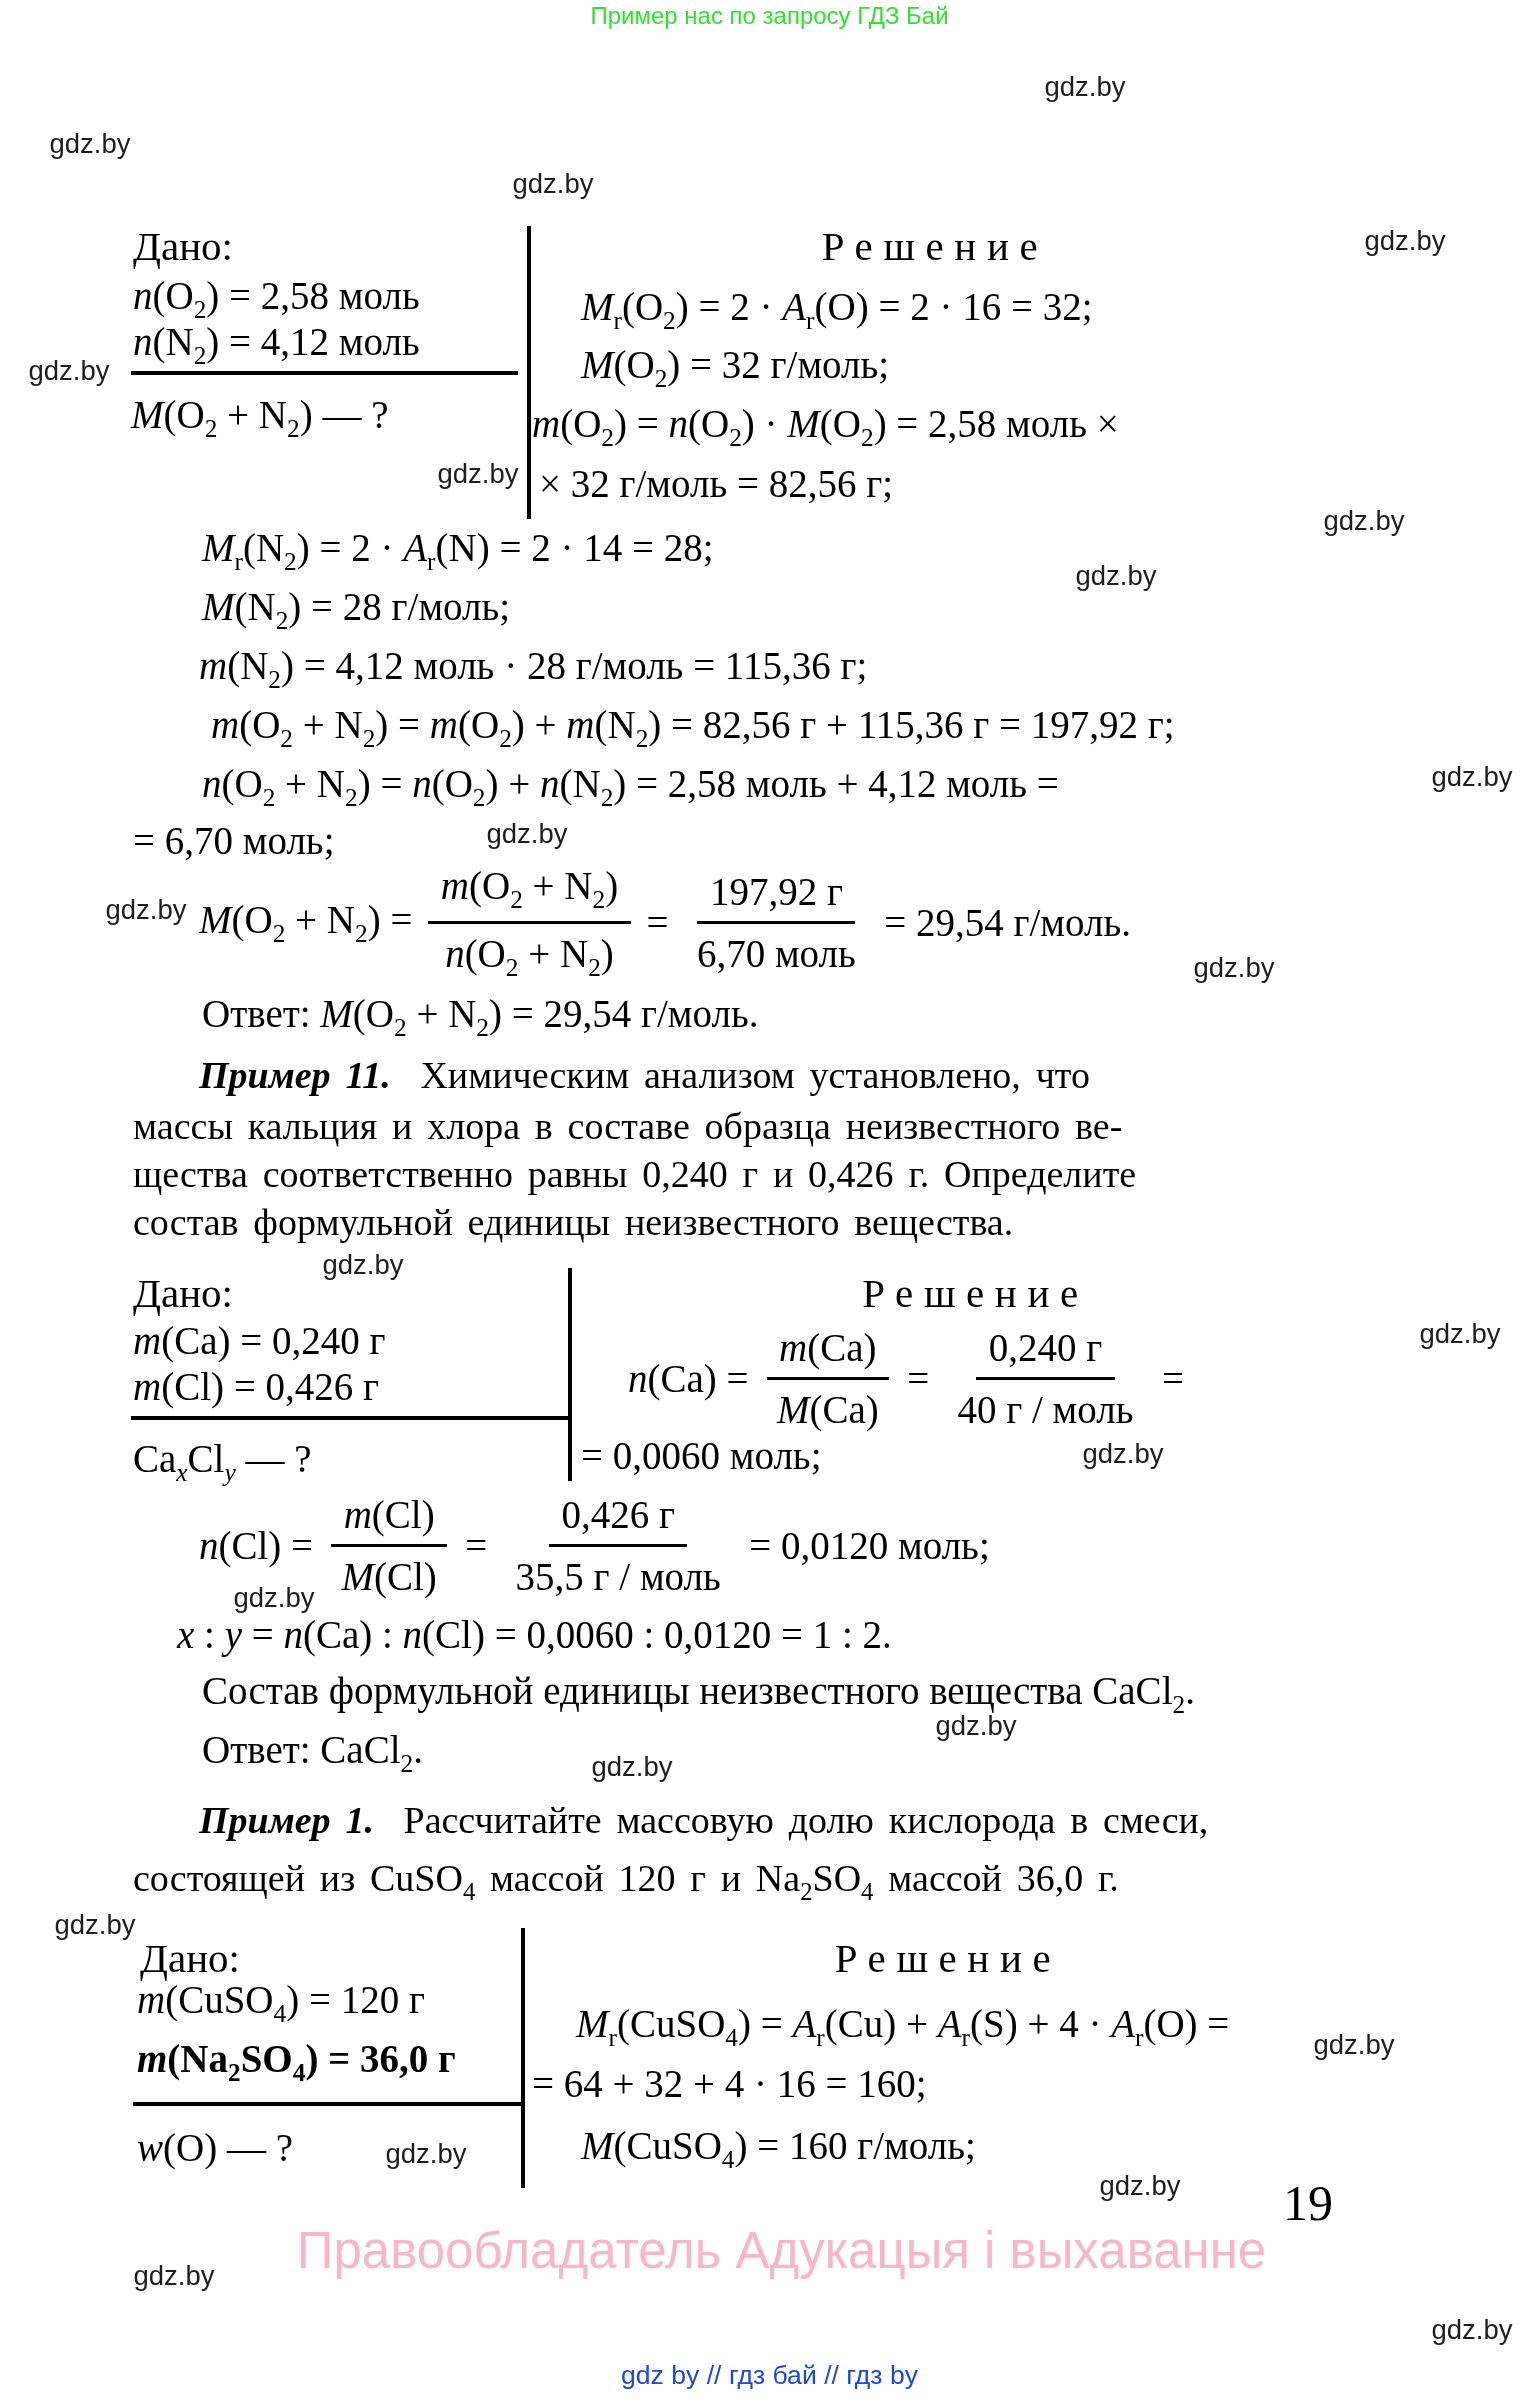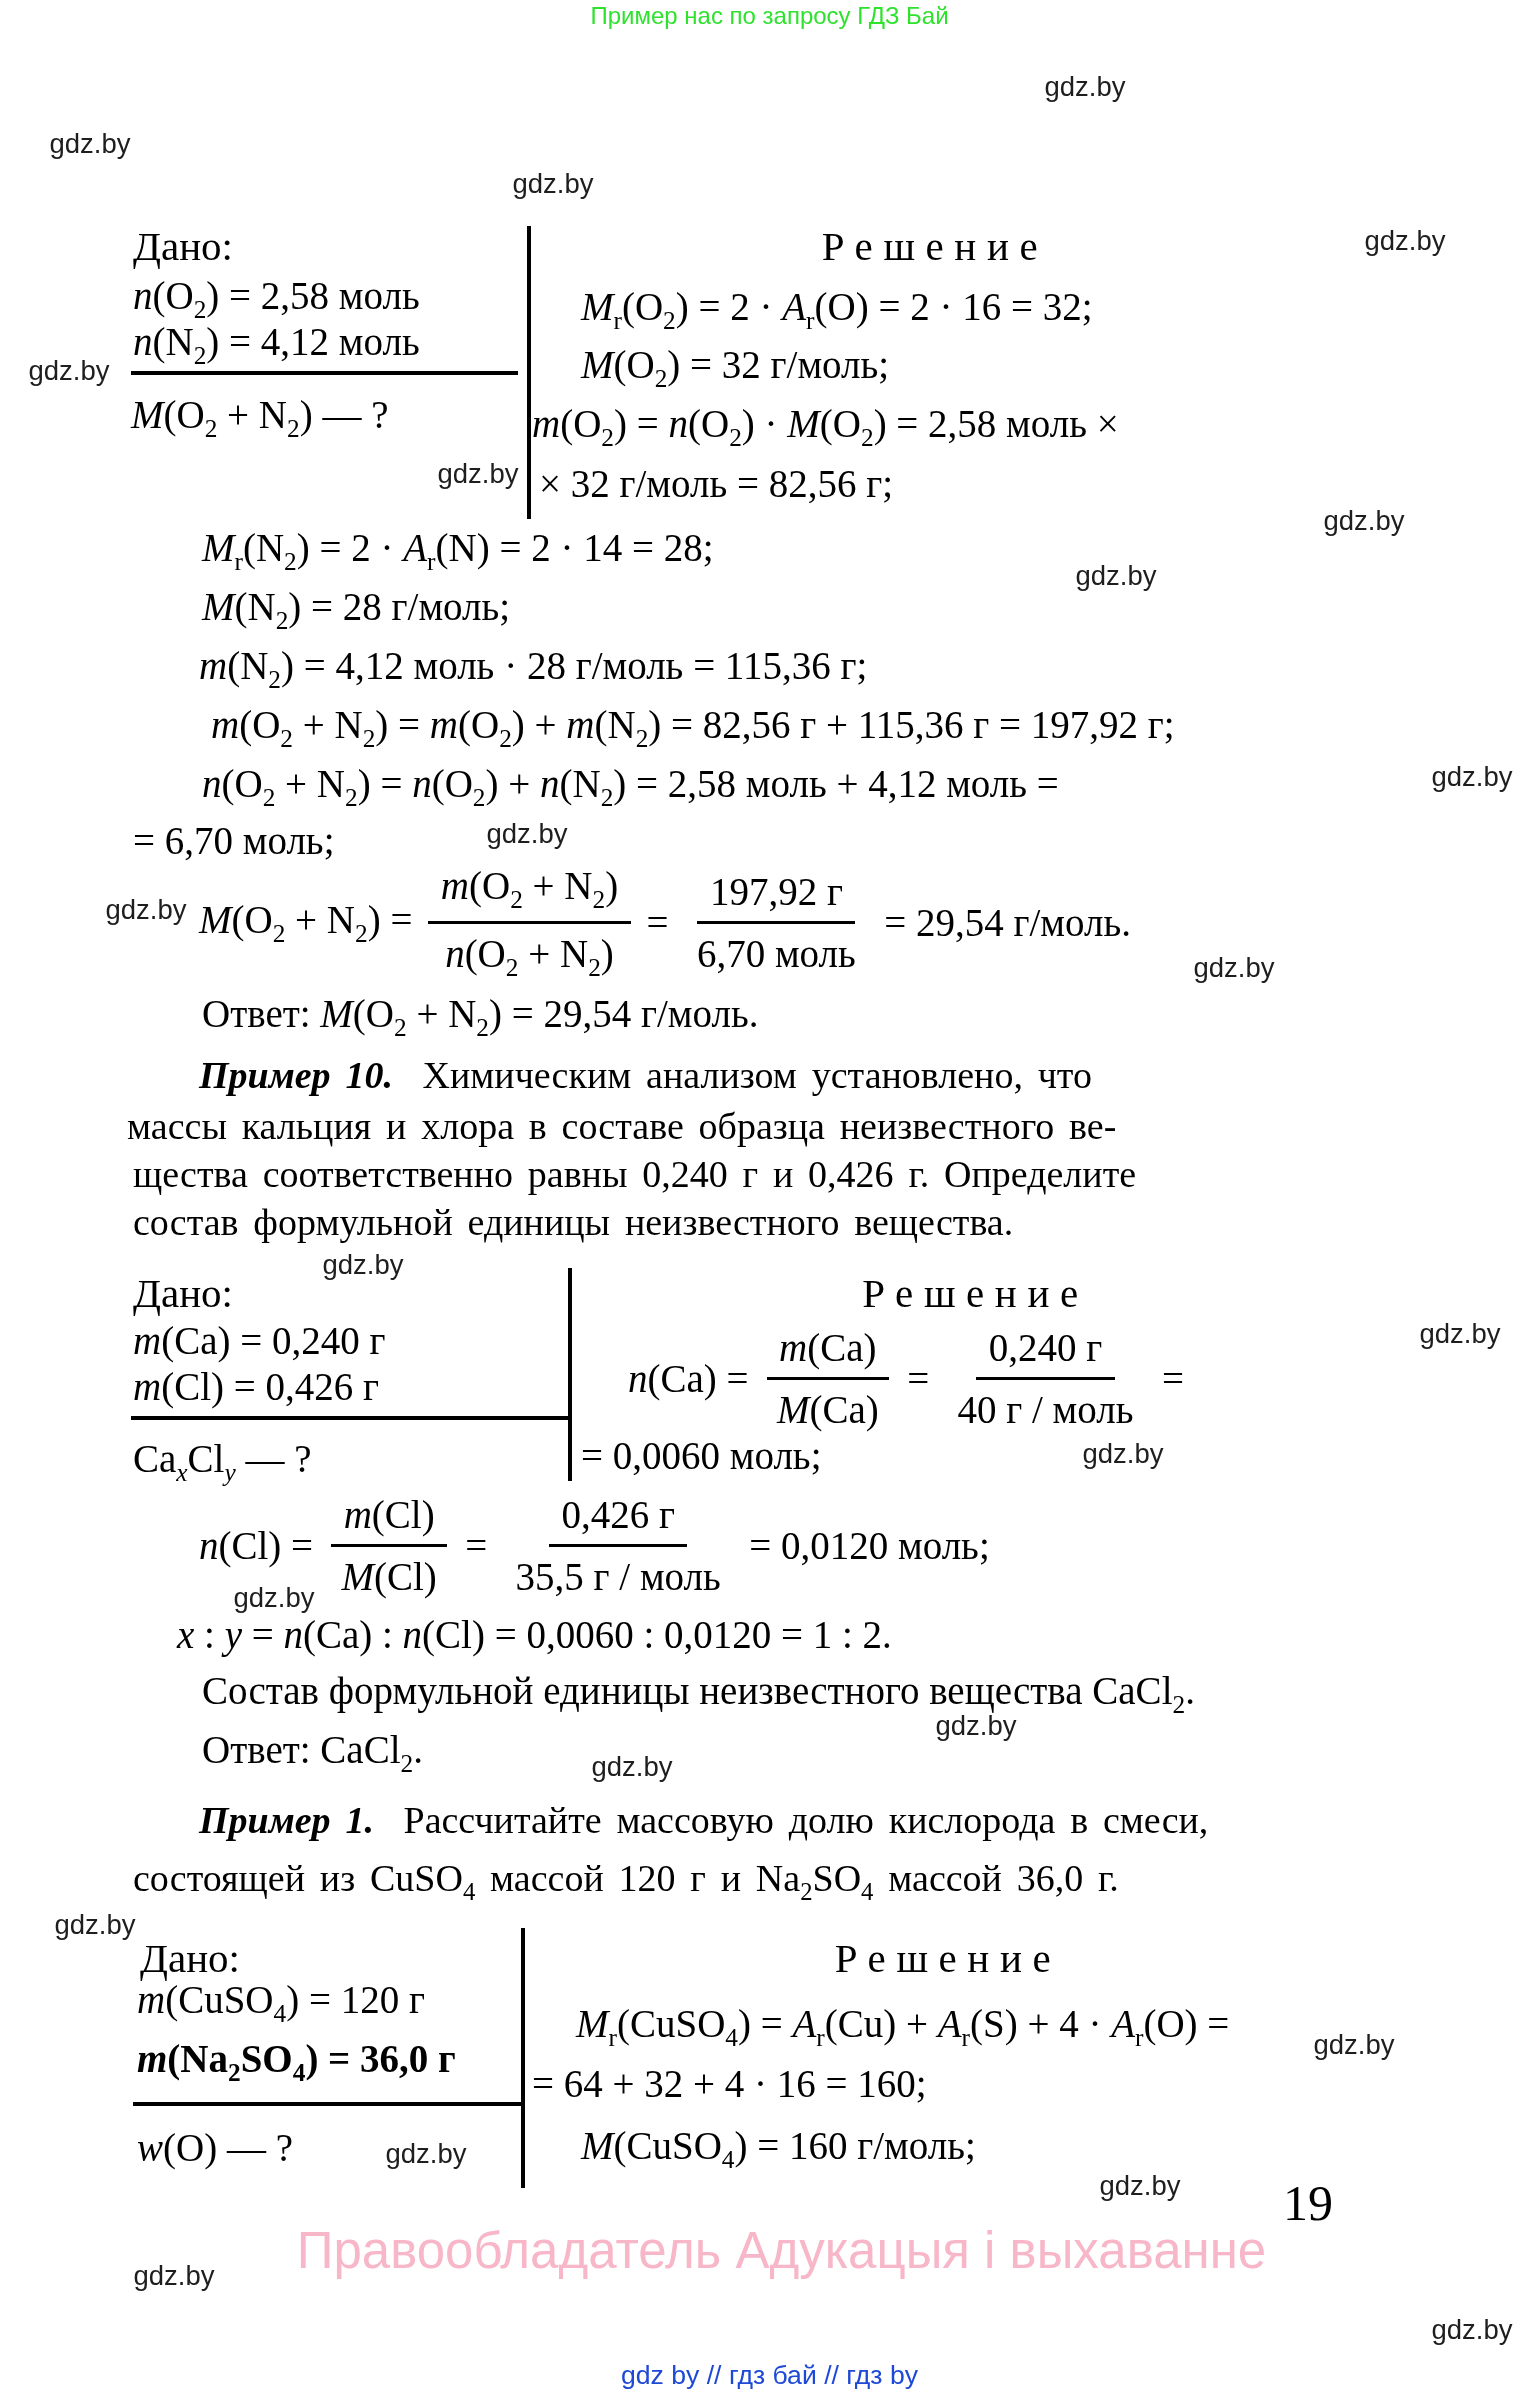--- a/index.html
+++ b/index.html
@@ -65,22 +65,22 @@
     <span>=</span>
     <span class="frac">
       <span class="num">197,92 г</span>
       <span class="den">6,70 моль</span>
     </span>
     <span>= 29,54 г/моль.</span>
   </div>
 
   <div class="fm" style="left:202px;top:989px;">Ответ: <i>M</i>(O<sub>2</sub> + N<sub>2</sub>) = 29,54 г/моль.</div>
 
-  <div class="t stmt" style="left:199px;top:1051px;"><span class="bt">Пример 10.</span>&nbsp;&nbsp;<span>Химическим анализом установлено, что</span></div>
-  <div class="t stmt" style="left:127px;top:1102px;">массы кальция и хлора в составе образца неизвестного ве-</div>
+  <div class="t stmt" style="left:199px;top:1051px;"><span class="bt">Пример 11.</span>&nbsp;&nbsp;<span>Химическим анализом установлено, что</span></div>
+  <div class="t stmt" style="left:133px;top:1102px;">массы кальция и хлора в составе образца неизвестного ве-</div>
   <div class="t stmt" style="left:133px;top:1150px;">щества соответственно равны 0,240 г и 0,426 г. Определите</div>
   <div class="t stmt" style="left:133px;top:1198px;">состав формульной единицы неизвестного вещества.</div>
 
   <div class="hdr" style="left:133px;top:1269px;">Дано:</div>
   <div class="hdr-center" style="left:621px;top:1269px;width:709px;">Решение</div>
   <div class="vline" style="left:568px;top:1268px;height:213px;"></div>
 
   <div class="fm" style="left:133px;top:1316px;"><i>m</i>(Ca) = 0,240 г</div>
   <div class="fm" style="left:133px;top:1362px;"><i>m</i>(Cl) = 0,426 г</div>
   <div class="hline" style="left:131px;top:1416px;width:437px;"></div>

